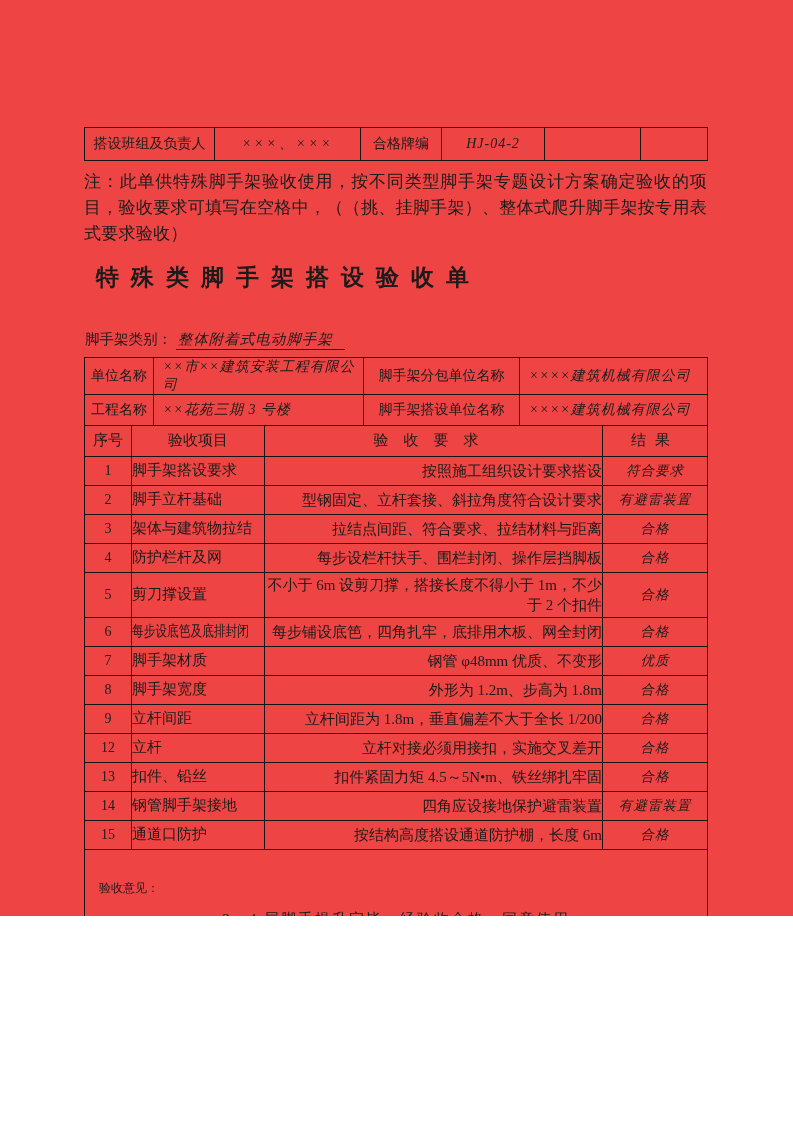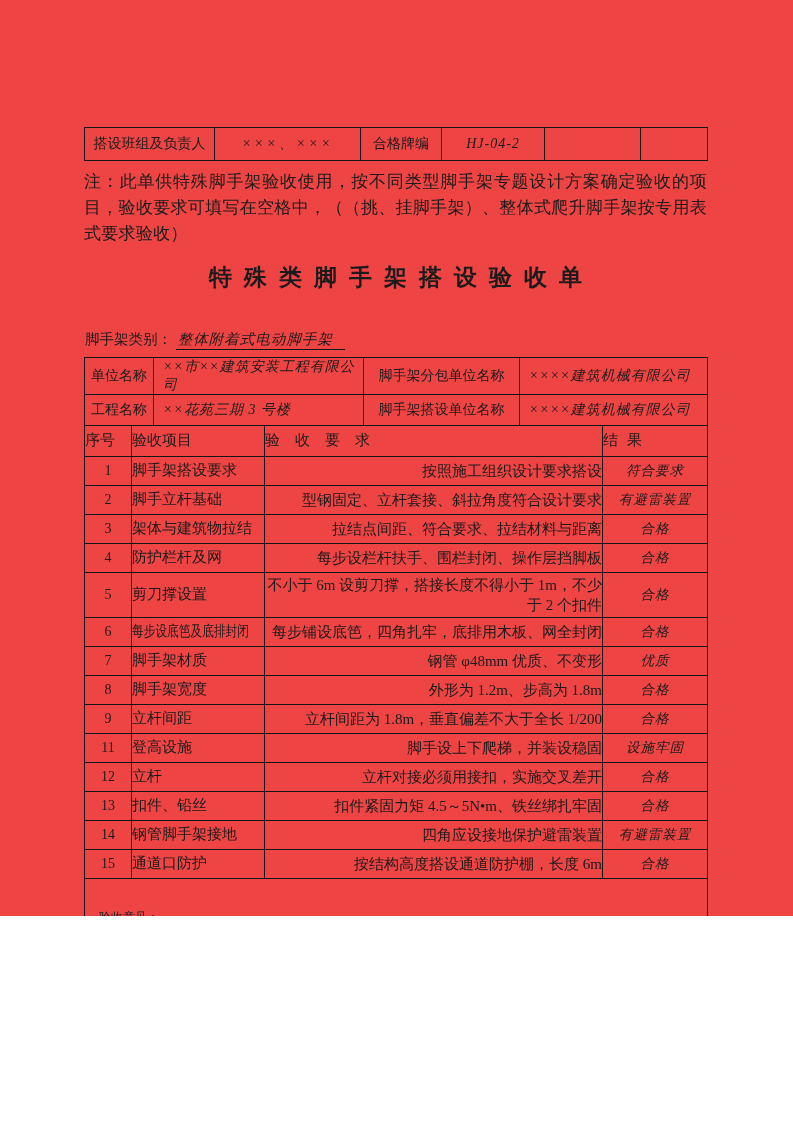--- a/index.html
+++ b/index.html
@@ -30,41 +30,41 @@
   .note {
     margin:8px 0 0 0;
     font-size:17px; line-height:26px;
     letter-spacing:0.3px; text-align:justify;
   }
 
   
   .title {
     margin:15px 0 0 0; padding-left:12px;
     font-size:23px; font-weight:bold;
-    letter-spacing:12px; text-align:center;
+    letter-spacing:12px; 
     white-space:nowrap;
   }
 
   
   .category { margin:37px 0 0 1px; font-size:14.5px;font-family:Liberation Serif, serif; }
   .cat-value {
     font-style:italic; letter-spacing:1px;
     border-bottom:1.2px solid #151515;
     padding:0 12px 2px 2px;
   }
 
   
   .info-table { margin-top:8px; }
   .info-table td { height:30px; font-size:14px; }
   .info-table td.lbl { text-align:center; }
   .info-table td.val { text-align:left; padding-left:9px; }
 
   
   .main-table { margin-top:-1.5px; }
-  .main-table th { height:30px; font-size:15px; text-align:left; }
+  .main-table th { height:30px; font-size:15px; text-align:center; }
   .main-table td { height:28px; font-size:15px; }
   .row-tall td { height:44px; }
   .ls-wide { letter-spacing:15px; padding-left:15px; }
   .ls-mid  { letter-spacing:9px;  padding-left:9px; }
   td.no  { text-align:center; font-size:14px; }
   td.item{ text-align:left; padding-left:8px; }
   td.req { text-align:right; padding:2px 4px 2px 9px; line-height:20px; }
   td.res { text-align:center; font-style:italic; font-size:13.5px; letter-spacing:1px; }
   .squeeze { display:inline-block; transform:scaleX(0.78); transform-origin:0 50%; white-space:nowrap; }
 
@@ -194,26 +194,20 @@
         <td class="req">外形为 1.2m、步高为 1.8m</td>
         <td class="res">合格</td>
       </tr>
       <tr>
         <td class="no">9</td>
         <td class="item">立杆间距</td>
         <td class="req">立杆间距为 1.8m，垂直偏差不大于全长 1/200</td>
         <td class="res">合格</td>
       </tr>
       <tr>
-        <td class="no">11</td>
-        <td class="item">登高设施</td>
-        <td class="req">脚手设上下爬梯，并装设稳固</td>
-        <td class="res">设施牢固</td>
-      </tr>
-      <tr>
         <td class="no">12</td>
         <td class="item">立杆</td>
         <td class="req">立杆对接必须用接扣，实施交叉差开</td>
         <td class="res">合格</td>
       </tr>
       <tr>
         <td class="no">13</td>
         <td class="item">扣件、铅丝</td>
         <td class="req">扣件紧固力矩 4.5～5N•m、铁丝绑扎牢固</td>
         <td class="res">合格</td>

